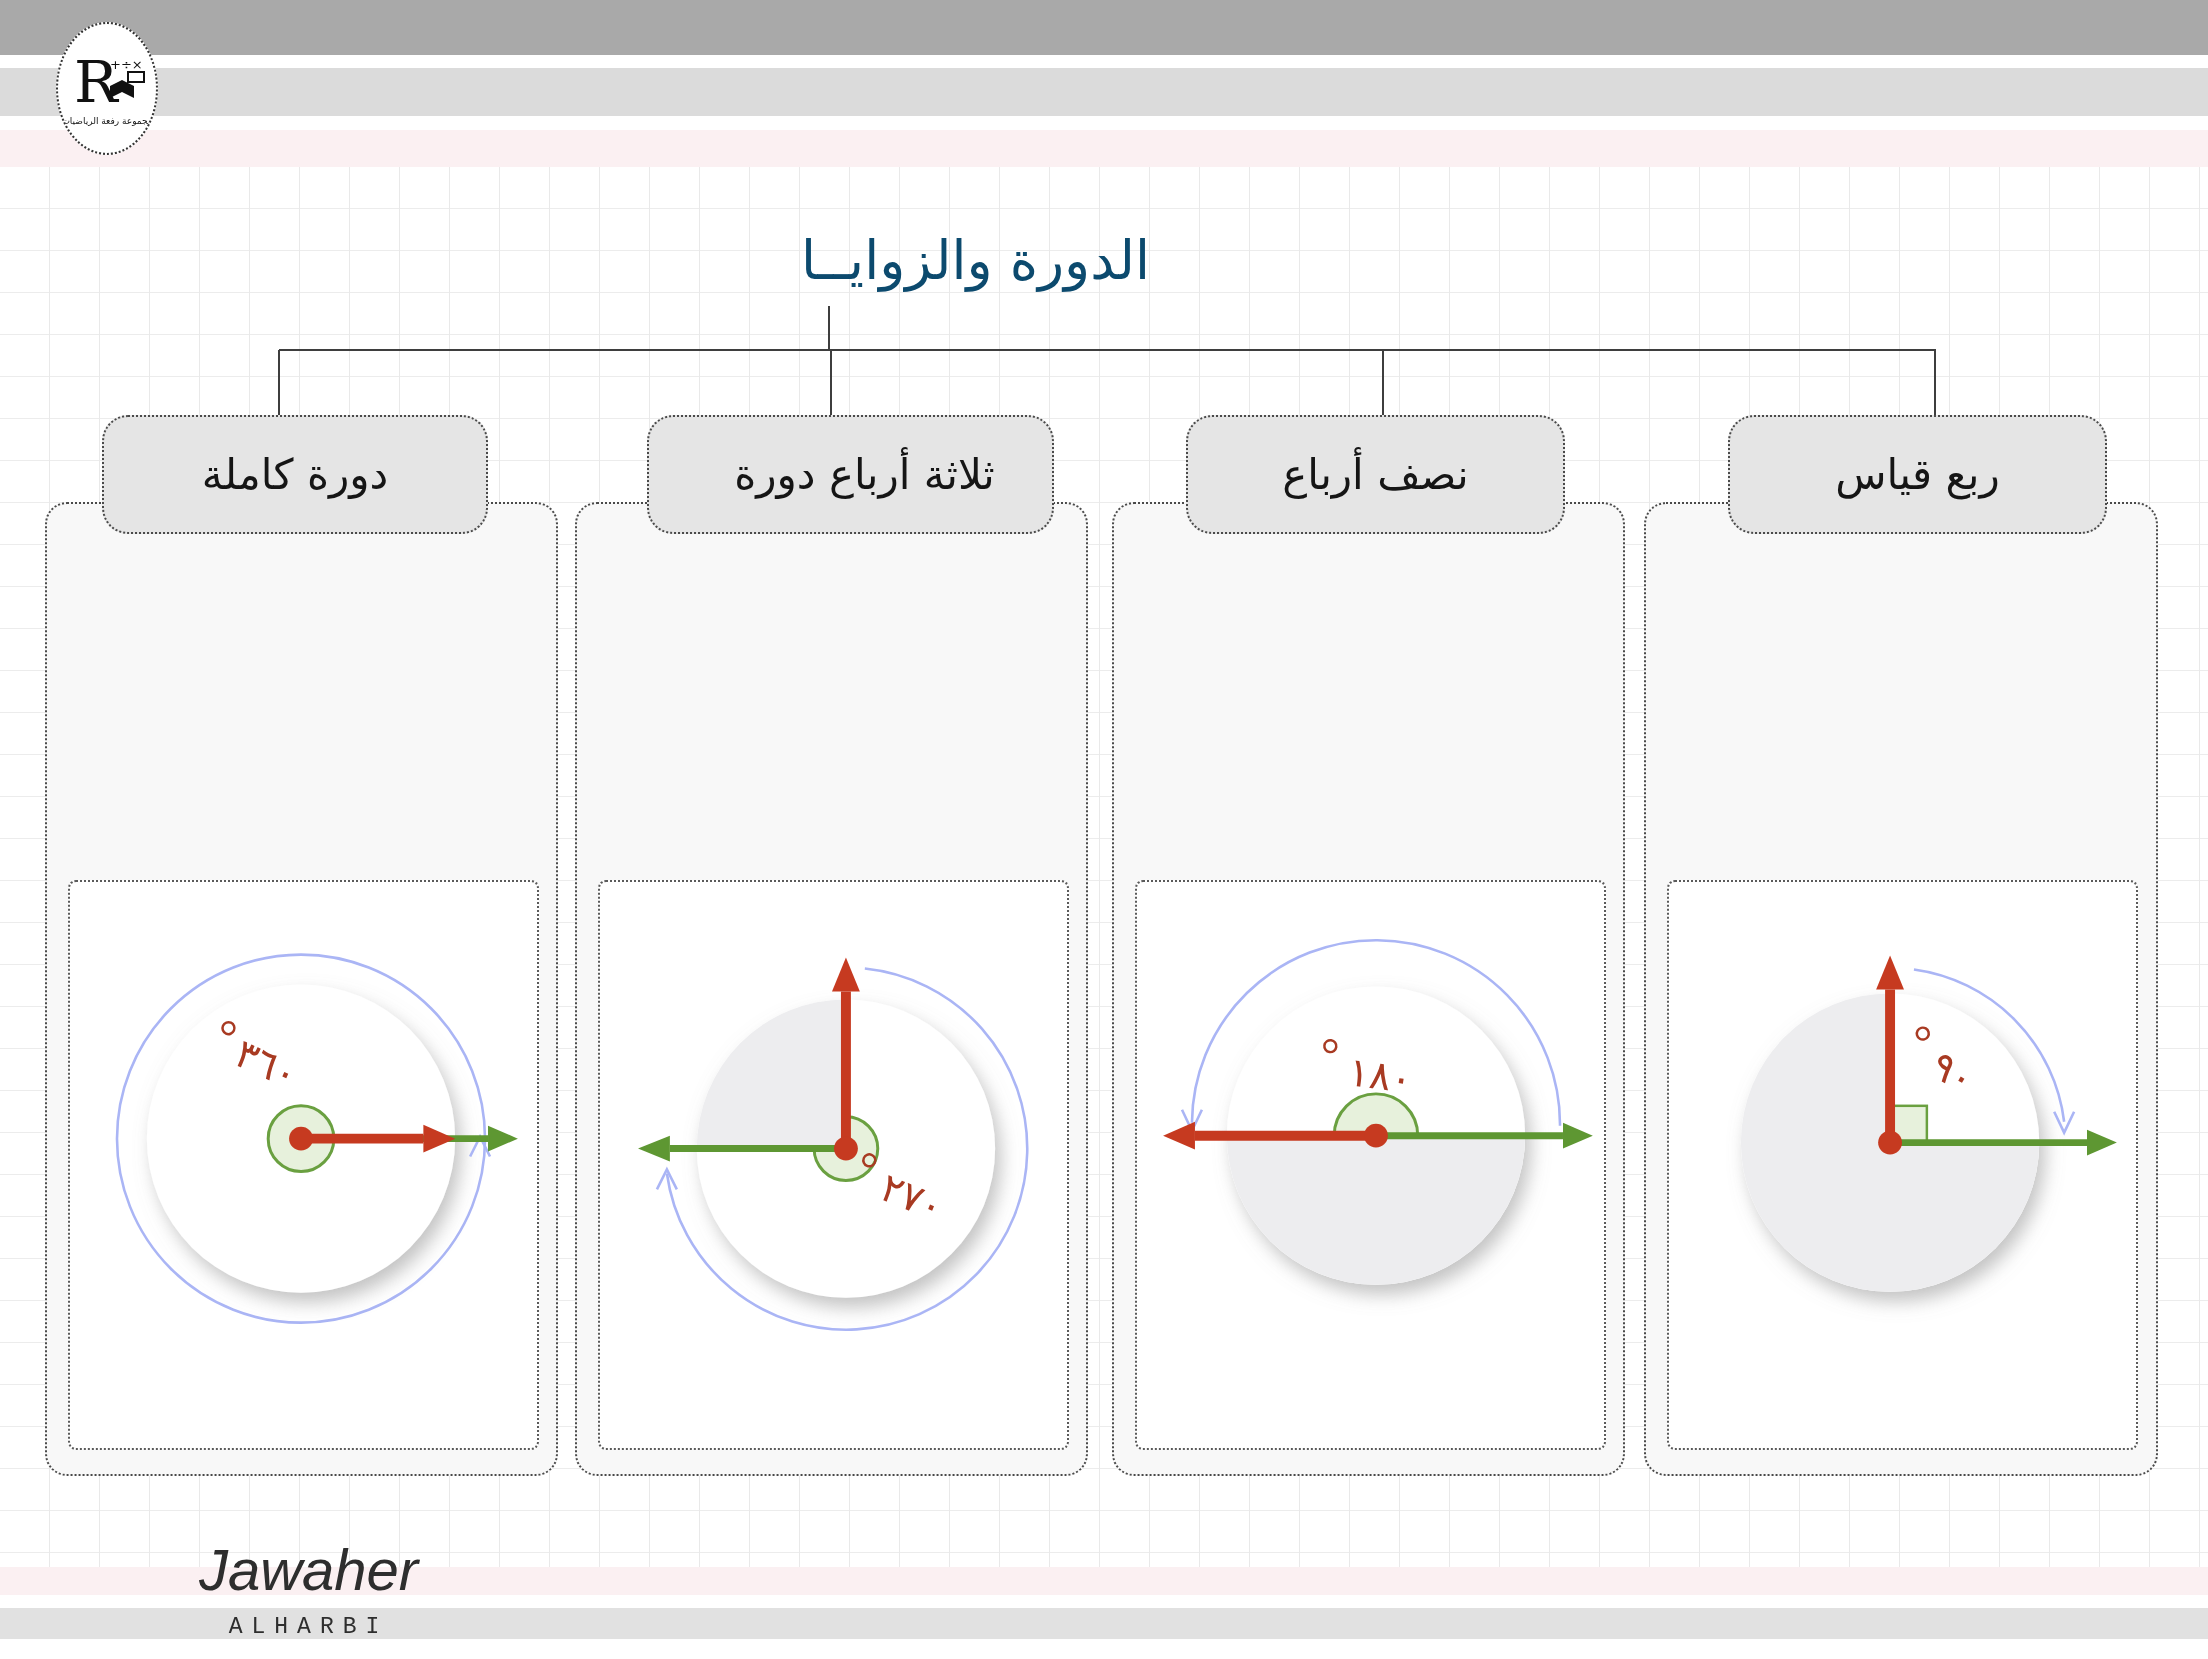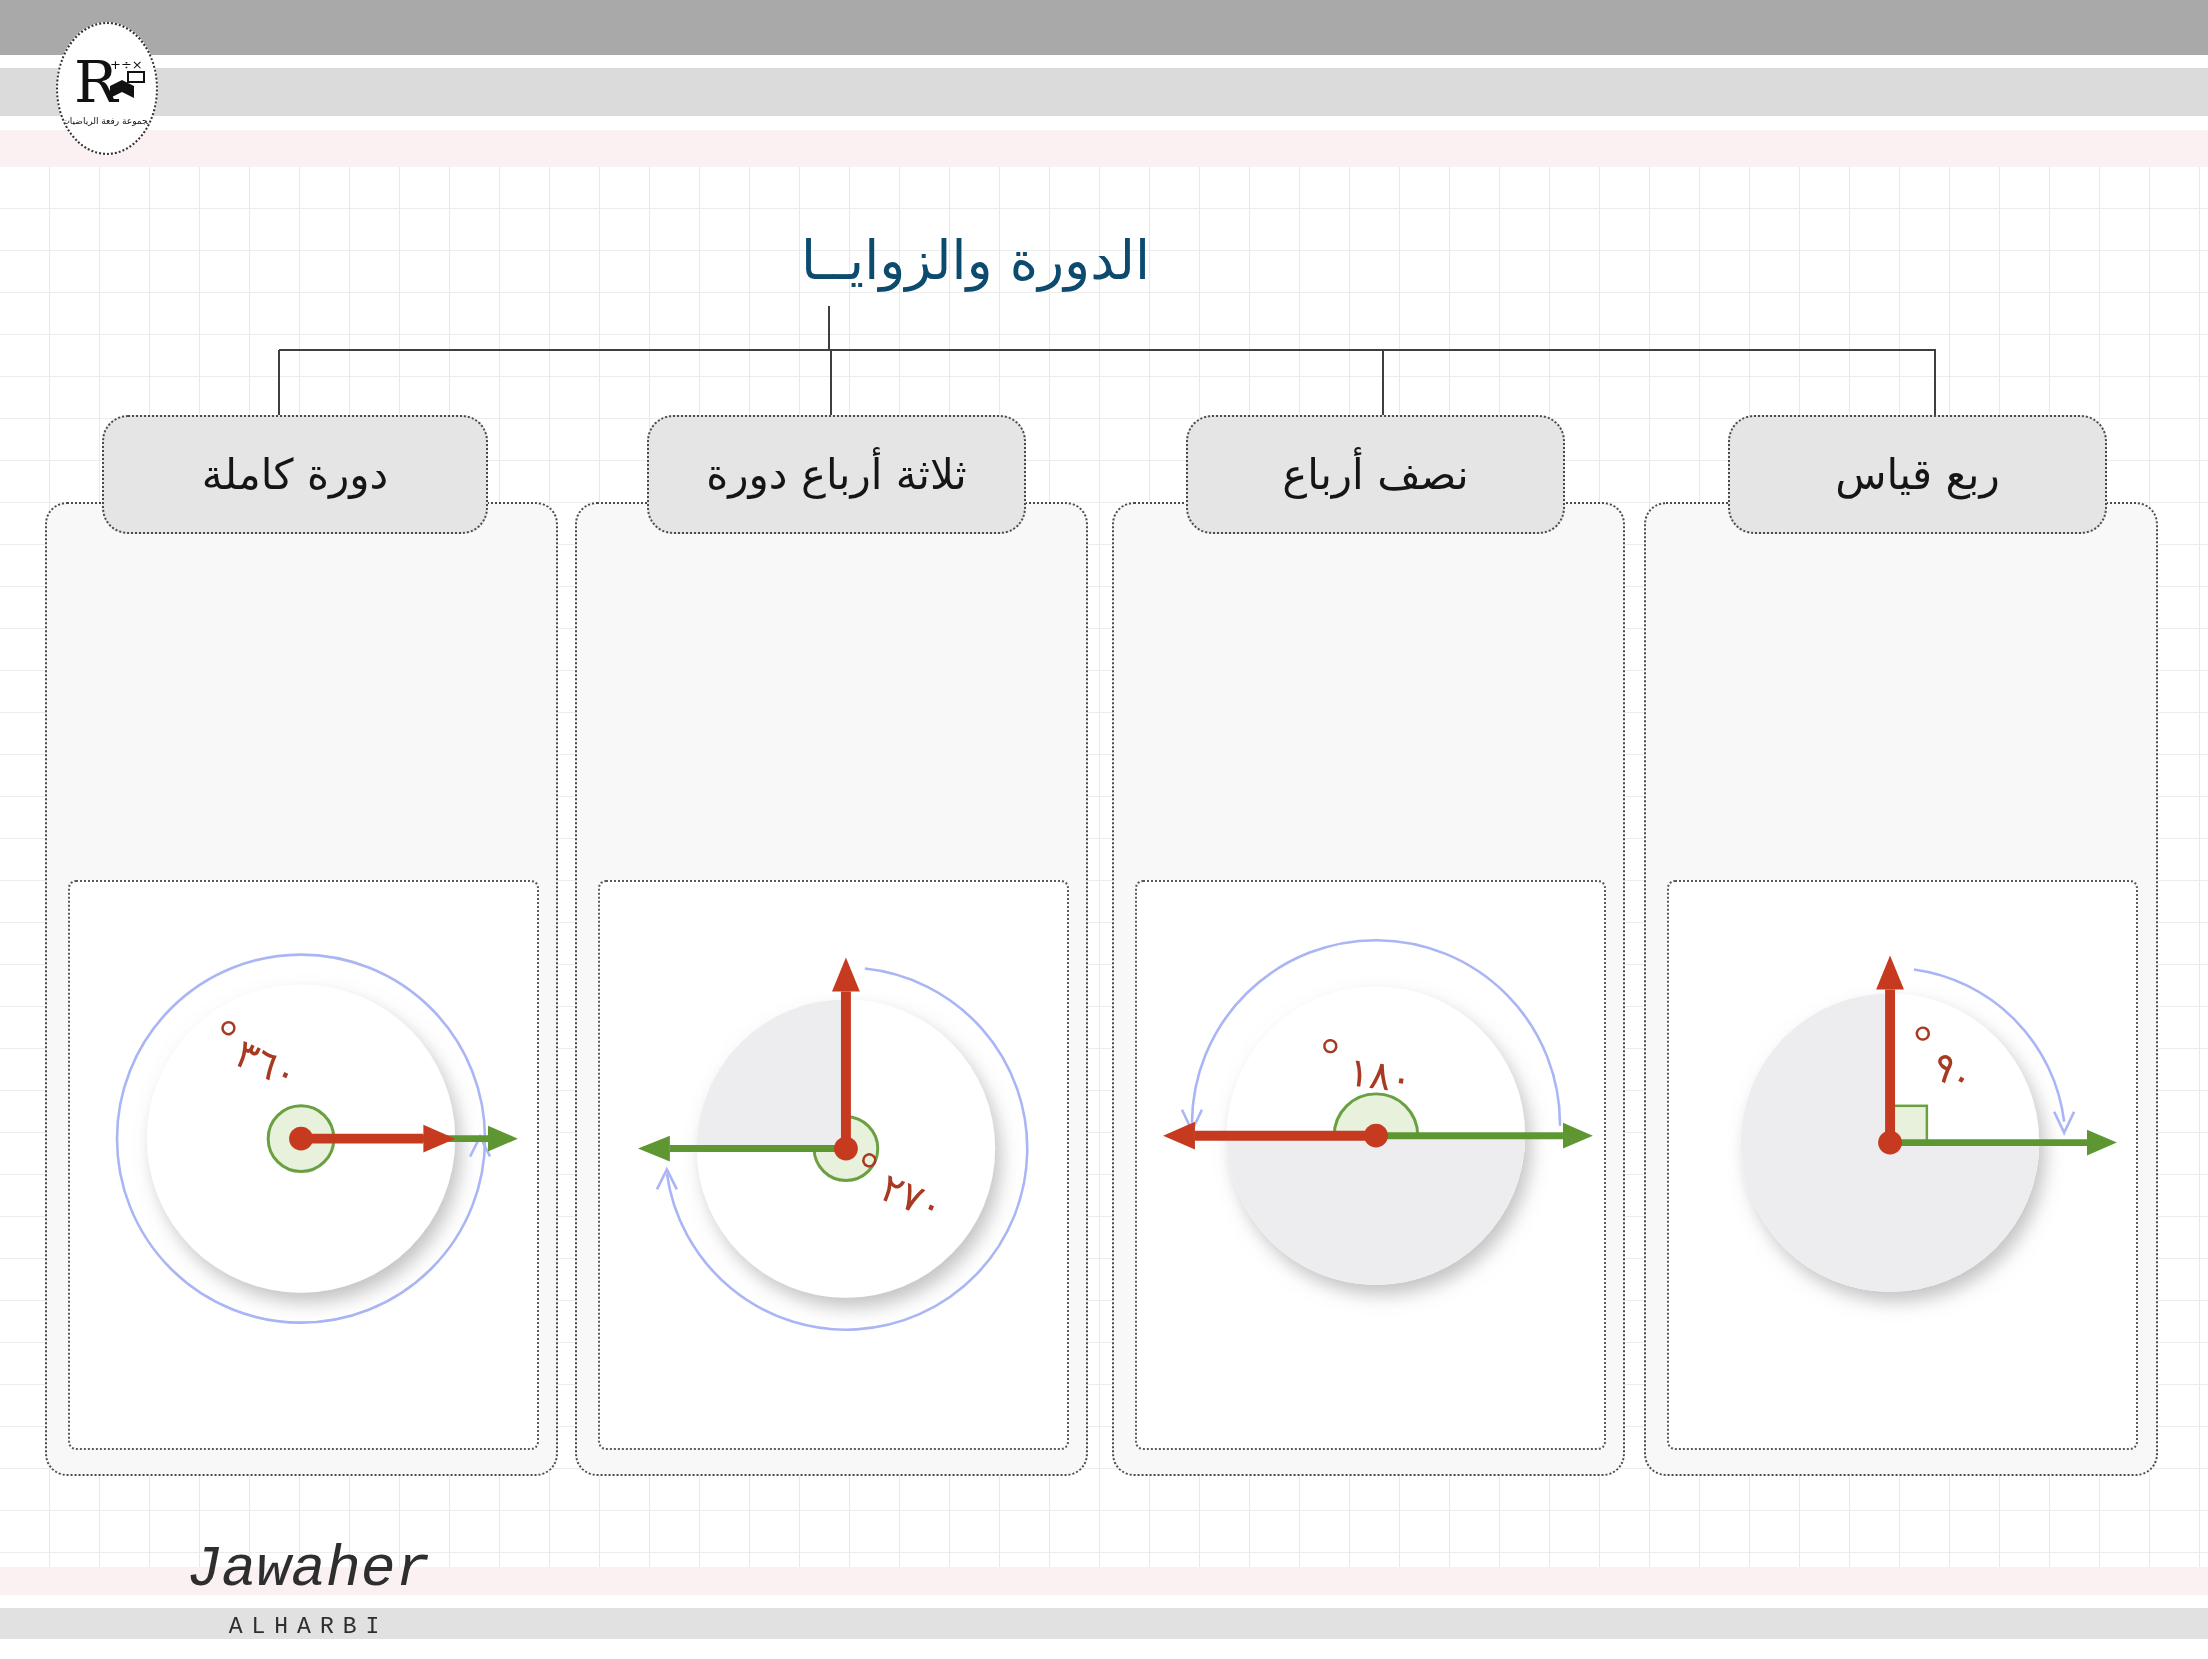--- a/index.html
+++ b/index.html
@@ -60,21 +60,21 @@
   .val sup{font-size:58%;}
   .diagram-box{
     position:absolute;left:21px;top:376px;width:467px;height:566px;
     background:#ffffff;border:2px dotted #5a5a5a;border-radius:8px;
   }
   .diagram-box svg{display:block;width:100%;height:100%;}
   .dlabel{font-size:40px;fill:#a83a22;font-family:"DejaVu Sans",sans-serif;}
   .bluearc{stroke:#aab5f5;fill:none;stroke-width:2.6px;}
   
   .signature{position:absolute;left:179px;top:1540px;width:259px;z-index:6;text-align:center;color:#2e2e2e;}
-  .sig-name{font-family:Liberation Mono, monospace;font-style:italic;font-size:58px;line-height:60px;}
+  .sig-name{font-family:Liberation Sans, sans-serif;font-style:italic;font-size:58px;line-height:60px;}
   .sig-last{font-family:Liberation Mono, monospace;font-size:23px;letter-spacing:9px;margin-top:14px;}
   .logo-ar{font-size:9px;}
 </style>
 </head>
 <body>
 
 <div class="bar top-dark"></div>
 <div class="bar top-light"></div>
 <div class="bar top-pink"></div>
 <div class="grid-area"></div>
@@ -94,21 +94,21 @@
 <div class="main-title">الدورة والزوايــا</div>
 
 <div class="conn v" style="left:828px;top:306px;height:45px;"></div>
 <div class="conn h" style="left:279px;top:349px;width:1657px;"></div>
 <div class="conn v" style="left:278px;top:350px;height:67px;"></div>
 <div class="conn v" style="left:830px;top:350px;height:67px;"></div>
 <div class="conn v" style="left:1382px;top:350px;height:67px;"></div>
 <div class="conn v" style="left:1934px;top:350px;height:67px;"></div>
 
 <div class="card-header" style="left:102px;width:382px;">دورة كاملة</div>
-<div class="card-header" style="left:647px;width:375px;">ثلاثة أرباع دورة</div>
+<div class="card-header" style="left:647px;width:375px;padding-left:28px;">ثلاثة أرباع دورة</div>
 <div class="card-header" style="left:1186px;width:375px;">نصف أرباع</div>
 <div class="card-header" style="left:1728px;width:375px;">ربع قياس</div>
 
 <div class="card" style="left:45px;">
   <div class="measure single">
     <span>قياس الدورة الكاملة</span>
     <span class="val" dir="ltr"><sup>°</sup><span>٣٦٠</span></span>
   </div>
   <div class="diagram-box">
     <svg viewBox="0 0 469 569">

